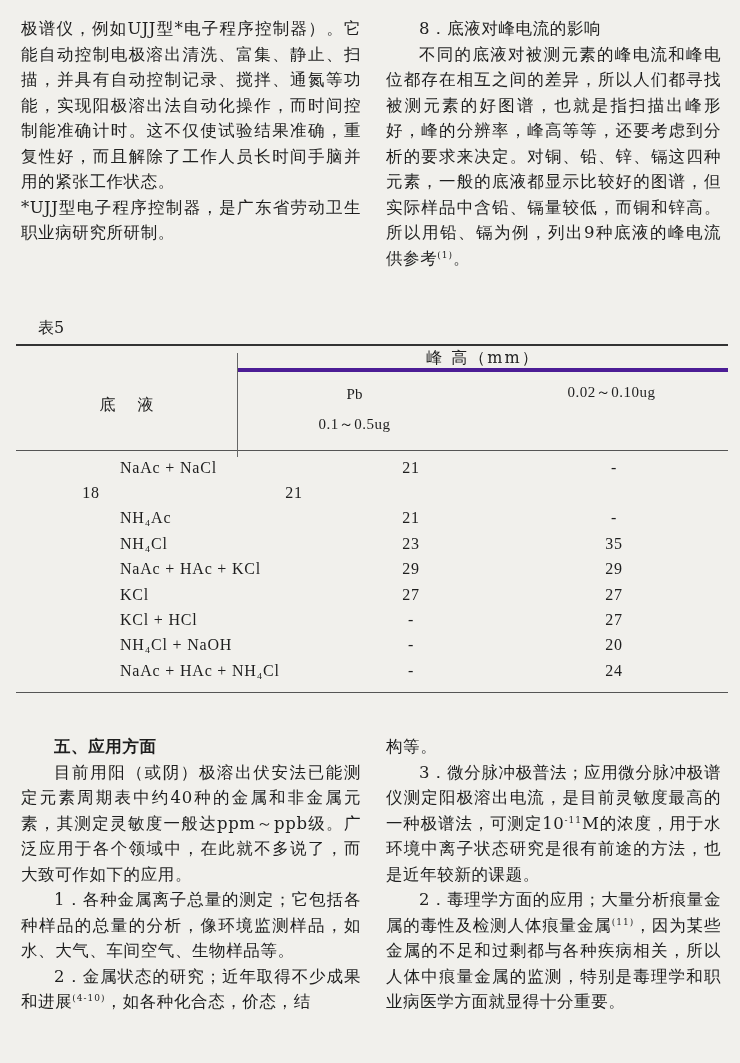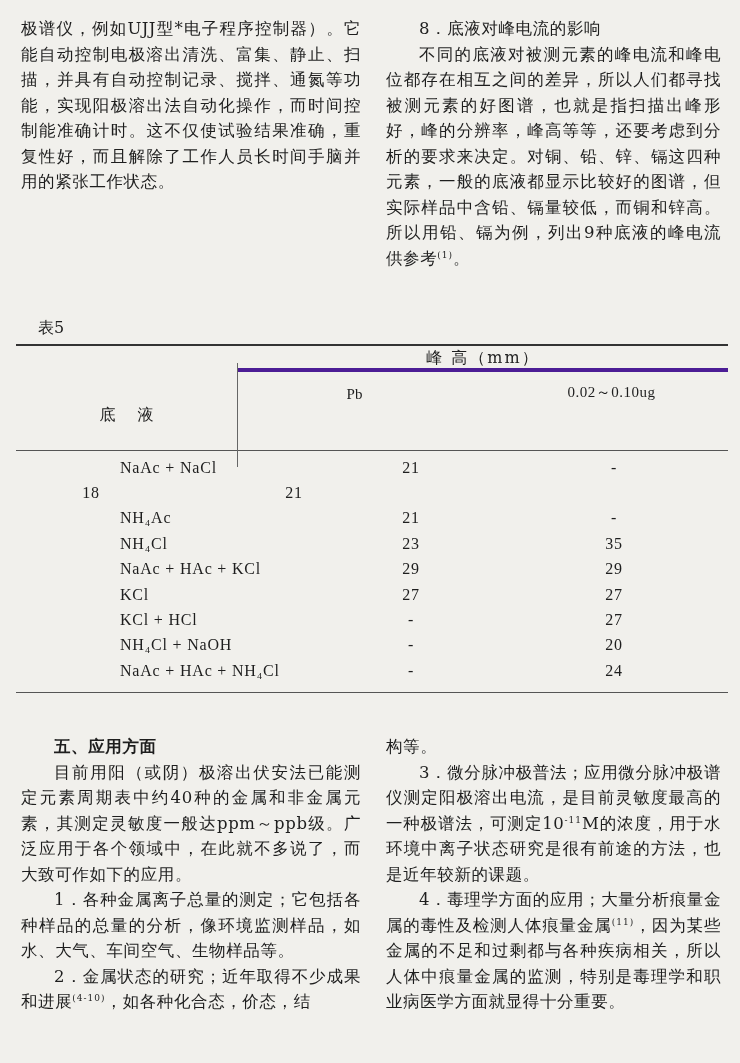--- a/index.html
+++ b/index.html
@@ -21,21 +21,21 @@
   #col-top-left { left: 21px; top: 16px; width: 340px; }
   #col-top-right { left: 386px; top: 16px; width: 335px; }
   #col-bot-left { left: 21px; top: 734px; width: 340px; }
   #col-bot-right { left: 386px; top: 734px; width: 335px; }
 
   .table-caption { position: absolute; left: 38px; top: 318px; font-size: 16px; }
   .table-wrap { position: absolute; left: 16px; top: 344px; width: 712px; }
   .rule-thick { border-top: 2px solid #333; }
   .rule-thin { border-top: 1px solid #555; }
   .thead { position: relative; height: 104px; }
-  .thead .left-cell { position: absolute; left: 0; top: 17px; width: 222px; height: 104px; border-right: 1px solid #666; display: flex; align-items: center; justify-content: center; font-size: 16px; letter-spacing: 22px; padding-left: 22px; }
+  .thead .left-cell { position: absolute; left: 0; top: 7px; width: 222px; height: 104px; border-right: 1px solid #666; display: flex; align-items: center; justify-content: center; font-size: 16px; letter-spacing: 22px; padding-left: 22px; }
   .thead .right-cell { position: absolute; left: 222px; top: 0; right: 0; height: 104px; }
   .thead .group-title { height: 26px; text-align: center; font-size: 16px; letter-spacing: 2px; line-height: 24px; border-bottom: 4px solid #4c1d95; margin-left: 0; }
   .thead .subcols { display: flex; gap: 24px; }
   .thead .subcol { flex: 1; text-align: center; font-family: "Liberation Serif", serif; font-size: 15px; }
   .thead .subcol .elem { margin-top: 12px; line-height: 20px; }
   .thead .subcol .range { margin-top: 10px; line-height: 20px; letter-spacing: 0.5px; }
   .tbody { padding-top: 4px; padding-bottom: 8px; }
   .trow { display: flex; height: 25.4px; align-items: center; font-family: "Liberation Serif", serif; font-size: 16px; letter-spacing: 0.8px; }
   .trow .c-sol { width: 320px; padding-left: 104px; }
   .trow .c-pb { width: 90px; text-align: center; margin-left: 30px; }
@@ -43,37 +43,39 @@
 
   .page-number { position: absolute; left: 638px; top: 1028px; font-size: 15px; letter-spacing: 2px; margin-top: 32px; }
 </style>
 </head>
 <body>
 
 <div class="page">
 
   <div class="col" id="col-top-left">
     <p>极谱仪，例如UJJ型*电子程序控制器）。它能自动控制电极溶出清洗、富集、静止、扫描，并具有自动控制记录、搅拌、通氮等功能，实现阳极溶出法自动化操作，而时间控制能准确计时。这不仅使试验结果准确，重复性好，而且解除了工作人员长时间手脑并用的紧张工作状态。</p>
+    <p>*UJJ型电子程序控制器，是广东省劳动卫生职业病研究所研制。</p>
   </div>
 
   <div class="col" id="col-top-right">
     <p class="indent">8．底液对峰电流的影响</p>
     <p class="indent"><span>不同的底液对被测元素的峰电流和峰电位都存在相互之间的差异，所以人们都寻找被测元素的好图谱，也就是指扫描出峰形好，峰的分辨率，峰高等等，还要考虑到分析的要求来决定。对铜、铅、锌、镉这四种元素，一般的底液都显示比较好的图谱，但实际样品中含铅、镉量较低，而铜和锌高。所以用铅、镉为例，列出9种底液的峰电流供参考</span><sup>(1)</sup><span>。</span></p>
   </div>
 
   <div class="table-caption">表5</div>
   <div class="table-wrap">
     <div class="rule-thick"></div>
     <div class="thead">
       <div class="left-cell">底液</div>
       <div class="right-cell">
         <div class="group-title">峰 高（mm）</div>
         <div class="subcols">
           <div class="subcol">
             <div class="elem">Pb</div>
+            <div class="range">0.1～0.5ug</div>
           </div>
           <div class="subcol">
             <div class="range">0.02～0.10ug</div>
           </div>
         </div>
       </div>
     </div>
     <div class="rule-thin"></div>
     <div class="tbody">
       <div class="trow">
@@ -127,17 +129,17 @@
   <div class="col" id="col-bot-left">
     <p class="indent heading">五、应用方面</p>
     <p class="indent">目前用阳（或阴）极溶出伏安法已能测定元素周期表中约40种的金属和非金属元素，其测定灵敏度一般达ppm～ppb级。广泛应用于各个领域中，在此就不多说了，而大致可作如下的应用。</p>
     <p class="indent">1．各种金属离子总量的测定；它包括各种样品的总量的分析，像环境监测样品，如水、大气、车间空气、生物样品等。</p>
     <p class="indent"><span>2．金属状态的研究；近年取得不少成果和进展</span><sup>(4-10)</sup><span>，如各种化合态，价态，结</span></p>
   </div>
 
   <div class="col" id="col-bot-right">
     <p>构等。</p>
     <p class="indent"><span>3．微分脉冲极普法；应用微分脉冲极谱仪测定阳极溶出电流，是目前灵敏度最高的一种极谱法，可测定10</span><sup>-11</sup><span>M的浓度，用于水环境中离子状态研究是很有前途的方法，也是近年较新的课题。</span></p>
-    <p class="indent"><span>4．毒理学方面的应用；大量分析痕量金属的毒性及检测人体痕量金属</span><sup>(11)</sup><span>，因为某些金属的不足和过剩都与各种疾病相关，所以人体中痕量金属的监测，特别是毒理学和职业病医学方面就显得十分重要。</span></p>
+    <p class="indent"><span>2．毒理学方面的应用；大量分析痕量金属的毒性及检测人体痕量金属</span><sup>(11)</sup><span>，因为某些金属的不足和过剩都与各种疾病相关，所以人体中痕量金属的监测，特别是毒理学和职业病医学方面就显得十分重要。</span></p>
   </div>
 
   <div class="page-number">· 13 ·</div>
 </div>
 
 </body></html>

